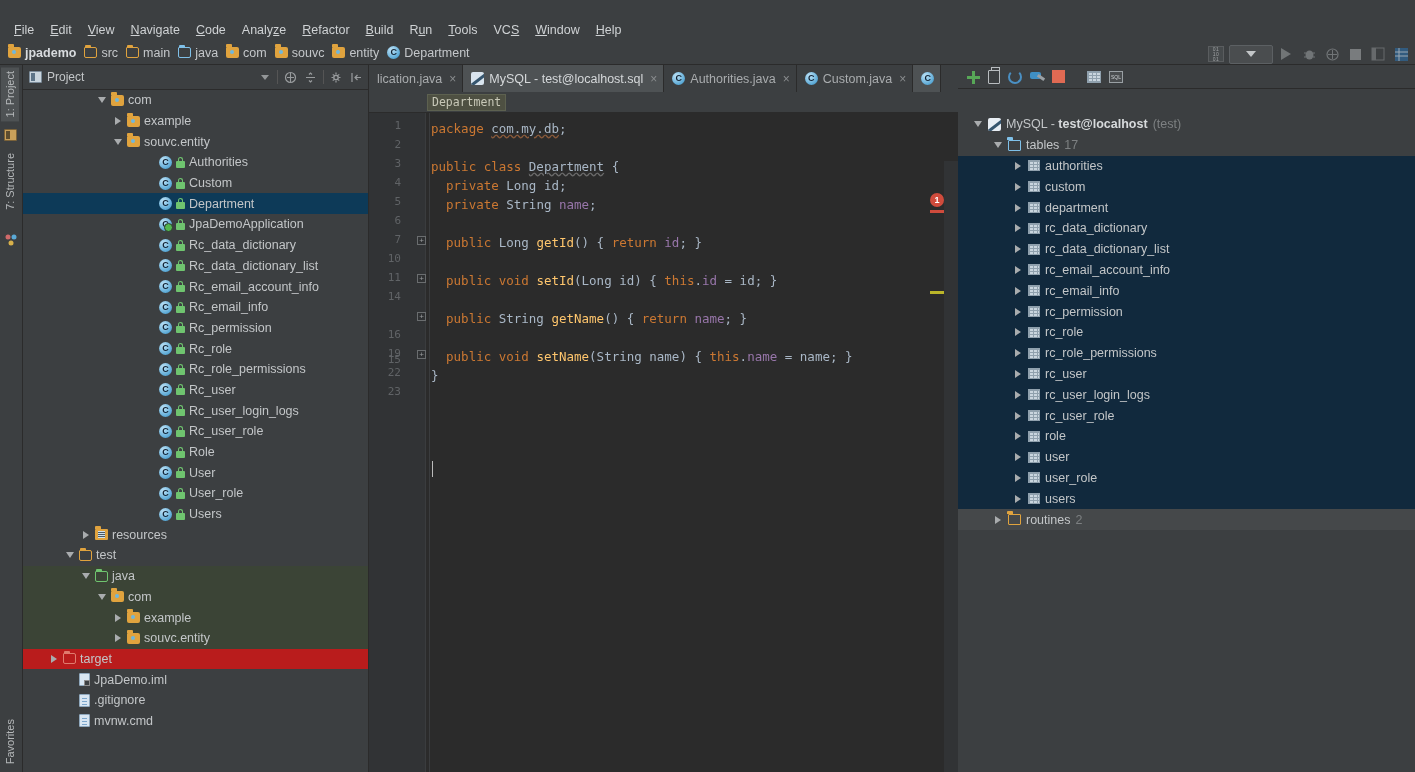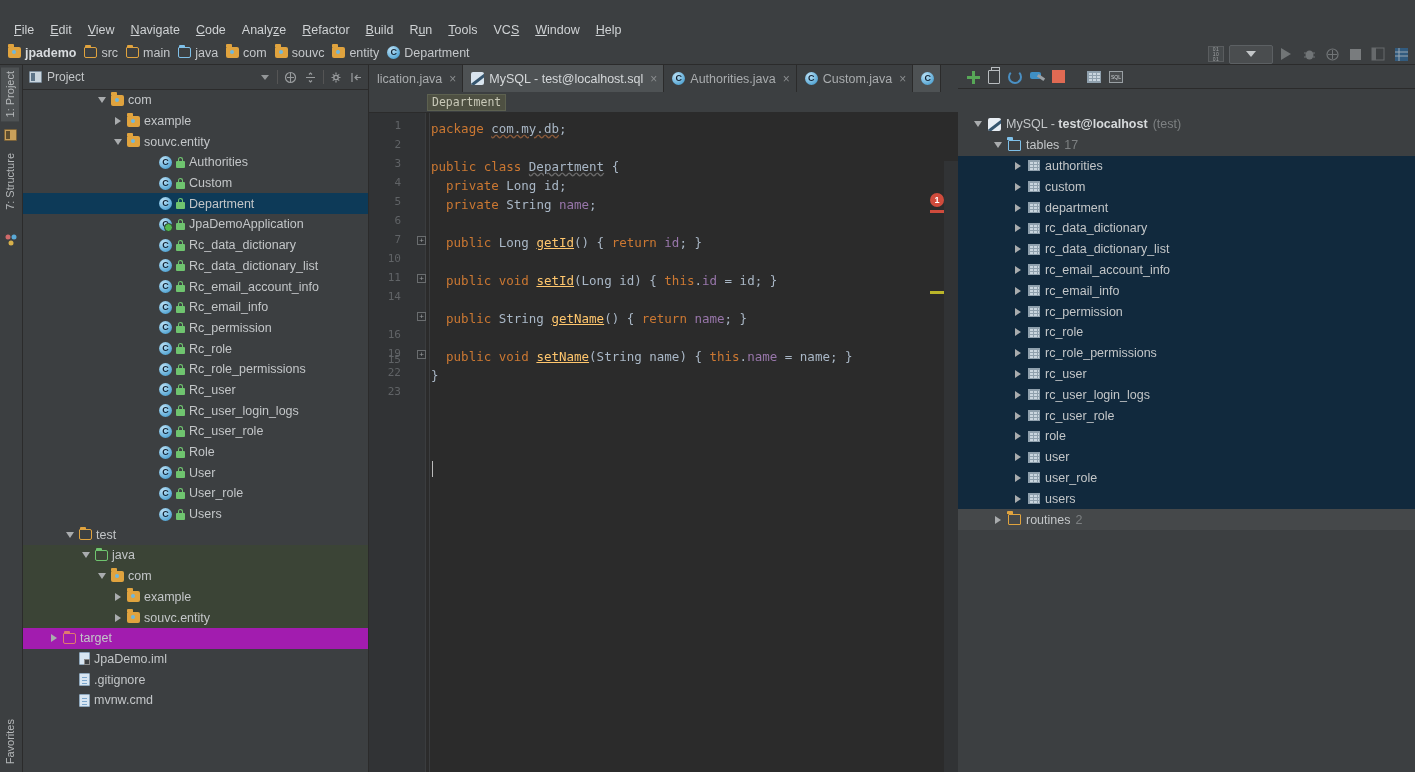--- a/index.html
+++ b/index.html
@@ -186,21 +186,21 @@
   }
   .proj-ico:after{content:"";position:absolute;left:1px;top:1px;width:4px;height:8px;background:#5d7488;}
 
   .tree { position:absolute; top:25px; left:0; right:0; bottom:0; overflow:hidden; background:#3c3f41; }
   .trow {
     height:20.7px; display:flex; align-items:center; gap:4px; font-size:12.5px;
     color:#c3c6c8; white-space:nowrap; padding-right:4px;
   }
   .trow.sel { background:#0d3a58; }
   .trow.green-bg { background:#3b4436; }
-  .trow.brown-bg { background:#a21caf; }
+  .trow.brown-bg { background:#b91c1c; }
   .twist { width:11px;height:11px;flex:none;display:flex;align-items:center;justify-content:center; }
   .twist .r { width:0;height:0;border-top:4px solid transparent;border-bottom:4px solid transparent;border-left:6px solid #a9acae; }
   .twist .d { width:0;height:0;border-left:4px solid transparent;border-right:4px solid transparent;border-top:6px solid #a9acae; }
 
   
   .editor-area { position:absolute; left:369px; top:65px; width:589px; height:707px; background:#2b2b2b; }
   .tabbar {
     position:absolute; top:0; left:0; right:0; height:27px; background:#3c3f41;
     display:flex; align-items:stretch; overflow:hidden;
   }
@@ -236,21 +236,21 @@
     background:#2f3133; color:#9a9d9f; font-size:8px; line-height:7px; text-align:center;
   }
   .vline { position:absolute; left:60px; top:0; bottom:0; width:1px; background:#3a3c3e; }
   .code {
     position:absolute; left:62px; top:0; right:0; bottom:0;
     font-family:"DejaVu Sans Mono", monospace; font-size:12.5px; line-height:19px;
     white-space:pre; color:#a9b7c6;
   }
   .cl { position:absolute; left:0; }
   .kw { color:#cc7832; }
-  .fn { color:#ffc66d;text-decoration:underline; }
+  .fn { color:#ffc66d; }
   .fld { color:#9876aa; }
   .pkg { color:#a9b7c6; text-decoration: underline; text-decoration-style: wavy; text-decoration-color:#8b5a3a; }
   .clsname { text-decoration: underline; text-decoration-style: wavy; text-decoration-color:#6b6b6b; }
   .caret { position:absolute; width:1px; background:#bbbbbb; }
 
   .err-strip { position:absolute; right:0; top:48px; width:14px; bottom:0; background:#313335; }
   .err-badge {
     position:absolute; right:14px; top:80px; width:14px;height:14px;border-radius:50%;
     background:#cf4b3c; color:#fff; font-size:9px; font-weight:bold;
     display:flex;align-items:center;justify-content:center;
@@ -656,20 +656,28 @@
           <span style="display:inline-block;width:117px;flex:none"></span>
           <span class="twist"></span>
           <div class="ico-class">C</div>
           <div class="ico-lock">
             <span class="shk"></span>
             <span class="body"></span>
           </div>
           <span>Users</span>
         </div>
         <div class="trow">
+          <span style="display:inline-block;width:53px;flex:none"></span>
+          <span class="twist">
+            <span class="r"></span>
+          </span>
+          <div class="ico-res"></div>
+          <span>resources</span>
+        </div>
+        <div class="trow">
           <span style="display:inline-block;width:37px;flex:none"></span>
           <span class="twist">
             <span class="d"></span>
           </span>
           <div class="ico-folder hollow"></div>
           <span>test</span>
         </div>
         <div class="trow green-bg">
           <span style="display:inline-block;width:53px;flex:none"></span>
           <span class="twist">

